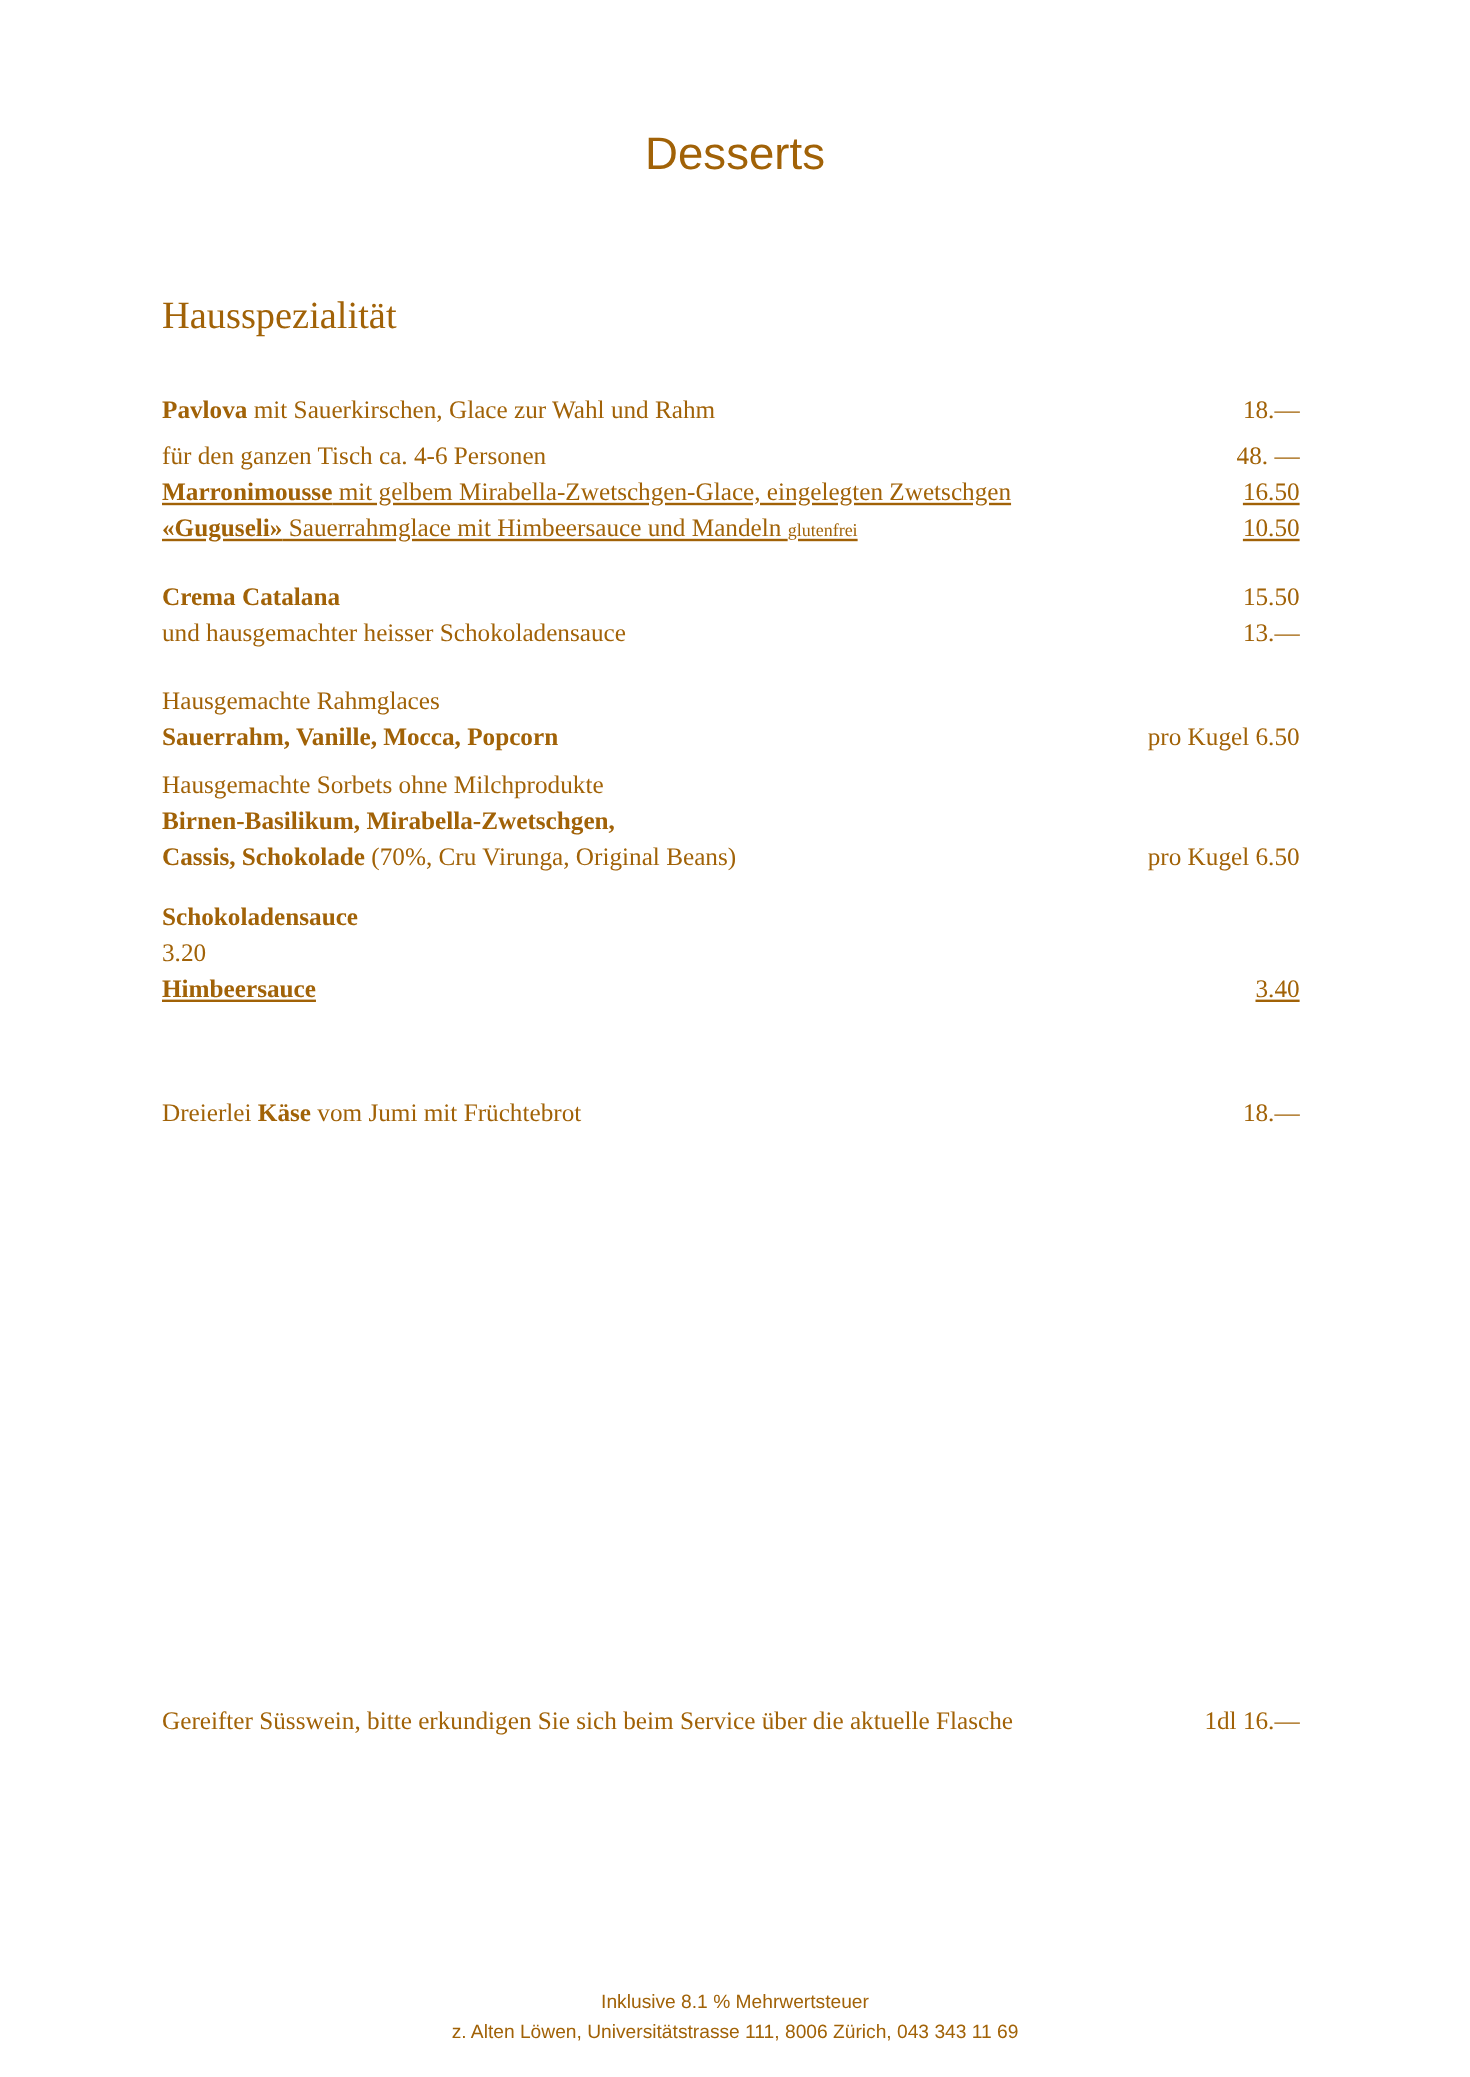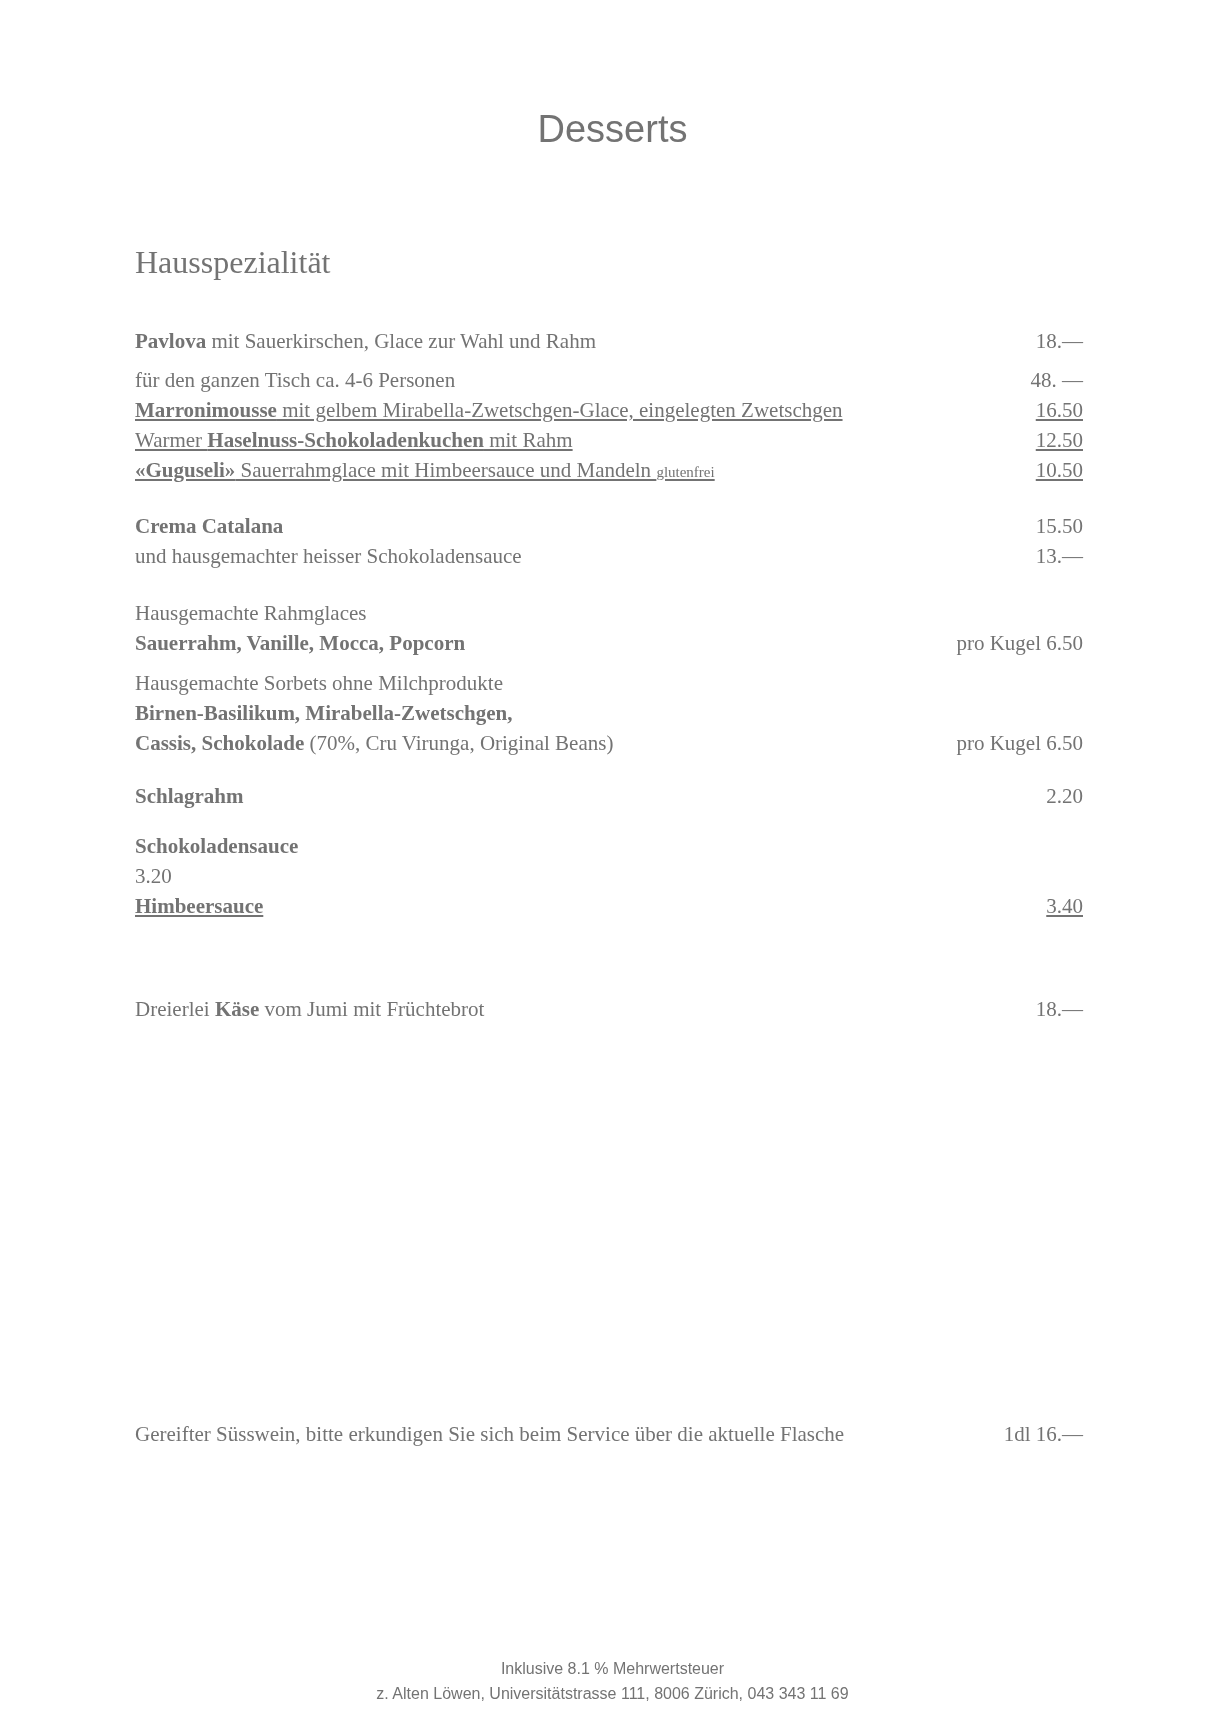--- a/index.html
+++ b/index.html
@@ -1,21 +1,21 @@
 <!DOCTYPE html>
 <html><head>
 <meta charset="utf-8">
 <style>
   html,body{margin:0;padding:0;background:#e8e8e8;}
   .page{
     position:relative;
     width:1225px;height:1731px;
     margin:0 auto;
     background:#ffffff;
-    color:#737373;
+    color:#a16207;
     font-family:"Liberation Serif","DejaVu Serif",serif;
     overflow:hidden;
   }
   .title{
     position:absolute;top:106px;left:0;width:100%;
     text-align:center;margin:0;
     font-family:"Liberation Sans","DejaVu Sans",sans-serif;
     font-weight:400;font-size:38px;line-height:46px;
   }
   .section-heading{
@@ -75,24 +75,20 @@
     <div class="row mt9">
       <span class="txt">für den ganzen Tisch ca. 4-6 Personen</span>
       <span class="price">48. —</span>
     </div>
 
     <div class="row mt22">
       <span class="txt"><span class="b">Marronimousse</span><span> mit gelbem Mirabella-Zwetschgen-Glace, eingelegten Zwetschgen</span></span>
       <span class="price">16.50</span>
     </div>
 
-    <div class="row mt22">
-      <span class="txt"><span>Warmer </span><span class="b">Haselnuss-Schokoladenkuchen</span><span> mit Rahm</span></span>
-      <span class="price">12.50</span>
-    </div>
 
     <div class="row mt22">
       <span class="txt"><span class="b">«Guguseli»</span><span> Sauerrahmglace mit Himbeersauce und Mandeln </span><span class="note">glutenfrei</span></span>
       <span class="price">10.50</span>
     </div>
 
     <div class="row mt24">
       <span class="txt"><span class="b">Crema Catalana</span></span>
       <span class="price">15.50</span>
     </div>
@@ -114,24 +110,20 @@
       <span class="txt">Hausgemachte Sorbets ohne Milchprodukte</span>
     </div>
     <div class="row">
       <span class="txt"><span class="b">Birnen-Basilikum, Mirabella-Zwetschgen,</span></span>
     </div>
     <div class="row">
       <span class="txt"><span class="b">Cassis, Schokolade </span><span>(70%, Cru Virunga, Original Beans)</span></span>
       <span class="price">pro Kugel 6.50</span>
     </div>
 
-    <div class="row mt23">
-      <span class="txt"><span class="b">Schlagrahm</span></span>
-      <span class="price">2.20</span>
-    </div>
 
     <div class="row mt20">
       <span class="txt"><span class="b">Schokoladensauce</span></span>
       <span class="price">3.20</span>
     </div>
 
     <div class="row mt22">
       <span class="txt"><span class="b">Himbeersauce</span></span>
       <span class="price">3.40</span>
     </div>

